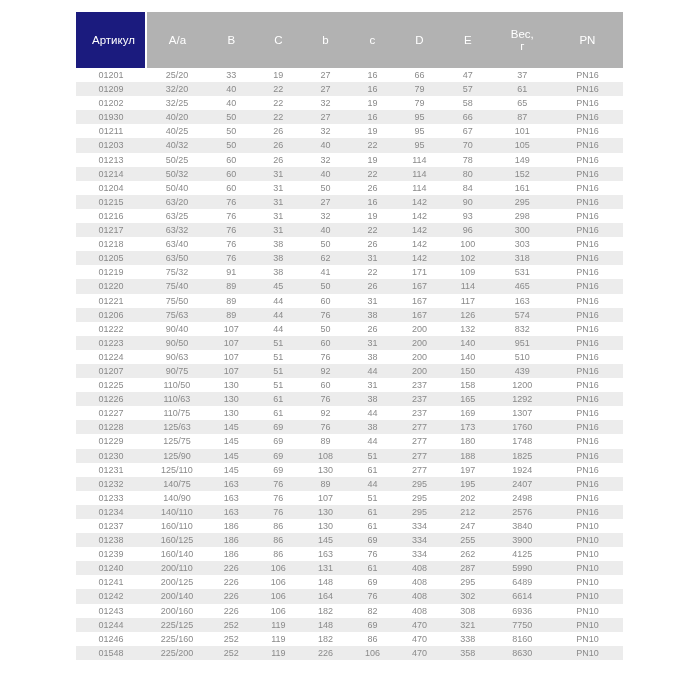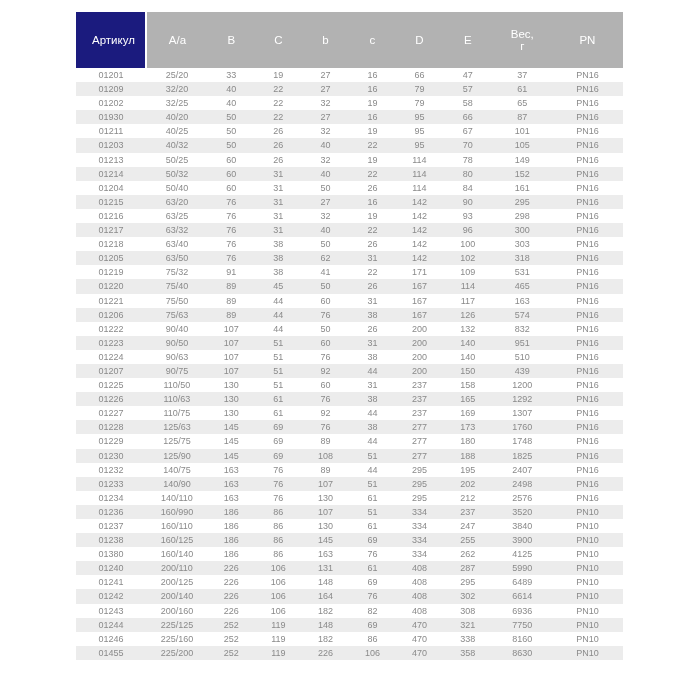--- a/index.html
+++ b/index.html
@@ -421,20 +421,32 @@
           <td>145</td>
           <td>69</td>
           <td>108</td>
           <td>51</td>
           <td>277</td>
           <td>188</td>
           <td>1825</td>
           <td>PN16</td>
         </tr>
         <tr>
+          <td>01231</td>
+          <td>125/110</td>
+          <td>145</td>
+          <td>69</td>
+          <td>130</td>
+          <td>61</td>
+          <td>277</td>
+          <td>197</td>
+          <td>1924</td>
+          <td>PN16</td>
+        </tr>
+        <tr>
           <td>01232</td>
           <td>140/75</td>
           <td>163</td>
           <td>76</td>
           <td>89</td>
           <td>44</td>
           <td>295</td>
           <td>195</td>
           <td>2407</td>
           <td>PN16</td>
@@ -455,32 +467,20 @@
           <td>01234</td>
           <td>140/110</td>
           <td>163</td>
           <td>76</td>
           <td>130</td>
           <td>61</td>
           <td>295</td>
           <td>212</td>
           <td>2576</td>
           <td>PN16</td>
-        </tr>
-        <tr>
-          <td>01236</td>
-          <td>160/990</td>
-          <td>186</td>
-          <td>86</td>
-          <td>107</td>
-          <td>51</td>
-          <td>334</td>
-          <td>237</td>
-          <td>3520</td>
-          <td>PN10</td>
         </tr>
         <tr>
           <td>01237</td>
           <td>160/110</td>
           <td>186</td>
           <td>86</td>
           <td>130</td>
           <td>61</td>
           <td>334</td>
           <td>247</td>
@@ -493,21 +493,21 @@
           <td>186</td>
           <td>86</td>
           <td>145</td>
           <td>69</td>
           <td>334</td>
           <td>255</td>
           <td>3900</td>
           <td>PN10</td>
         </tr>
         <tr>
-          <td>01380</td>
+          <td>01239</td>
           <td>160/140</td>
           <td>186</td>
           <td>86</td>
           <td>163</td>
           <td>76</td>
           <td>334</td>
           <td>262</td>
           <td>4125</td>
           <td>PN10</td>
         </tr>
@@ -577,21 +577,21 @@
           <td>252</td>
           <td>119</td>
           <td>182</td>
           <td>86</td>
           <td>470</td>
           <td>338</td>
           <td>8160</td>
           <td>PN10</td>
         </tr>
         <tr>
-          <td>01455</td>
+          <td>01548</td>
           <td>225/200</td>
           <td>252</td>
           <td>119</td>
           <td>226</td>
           <td>106</td>
           <td>470</td>
           <td>358</td>
           <td>8630</td>
           <td>PN10</td>
         </tr>

